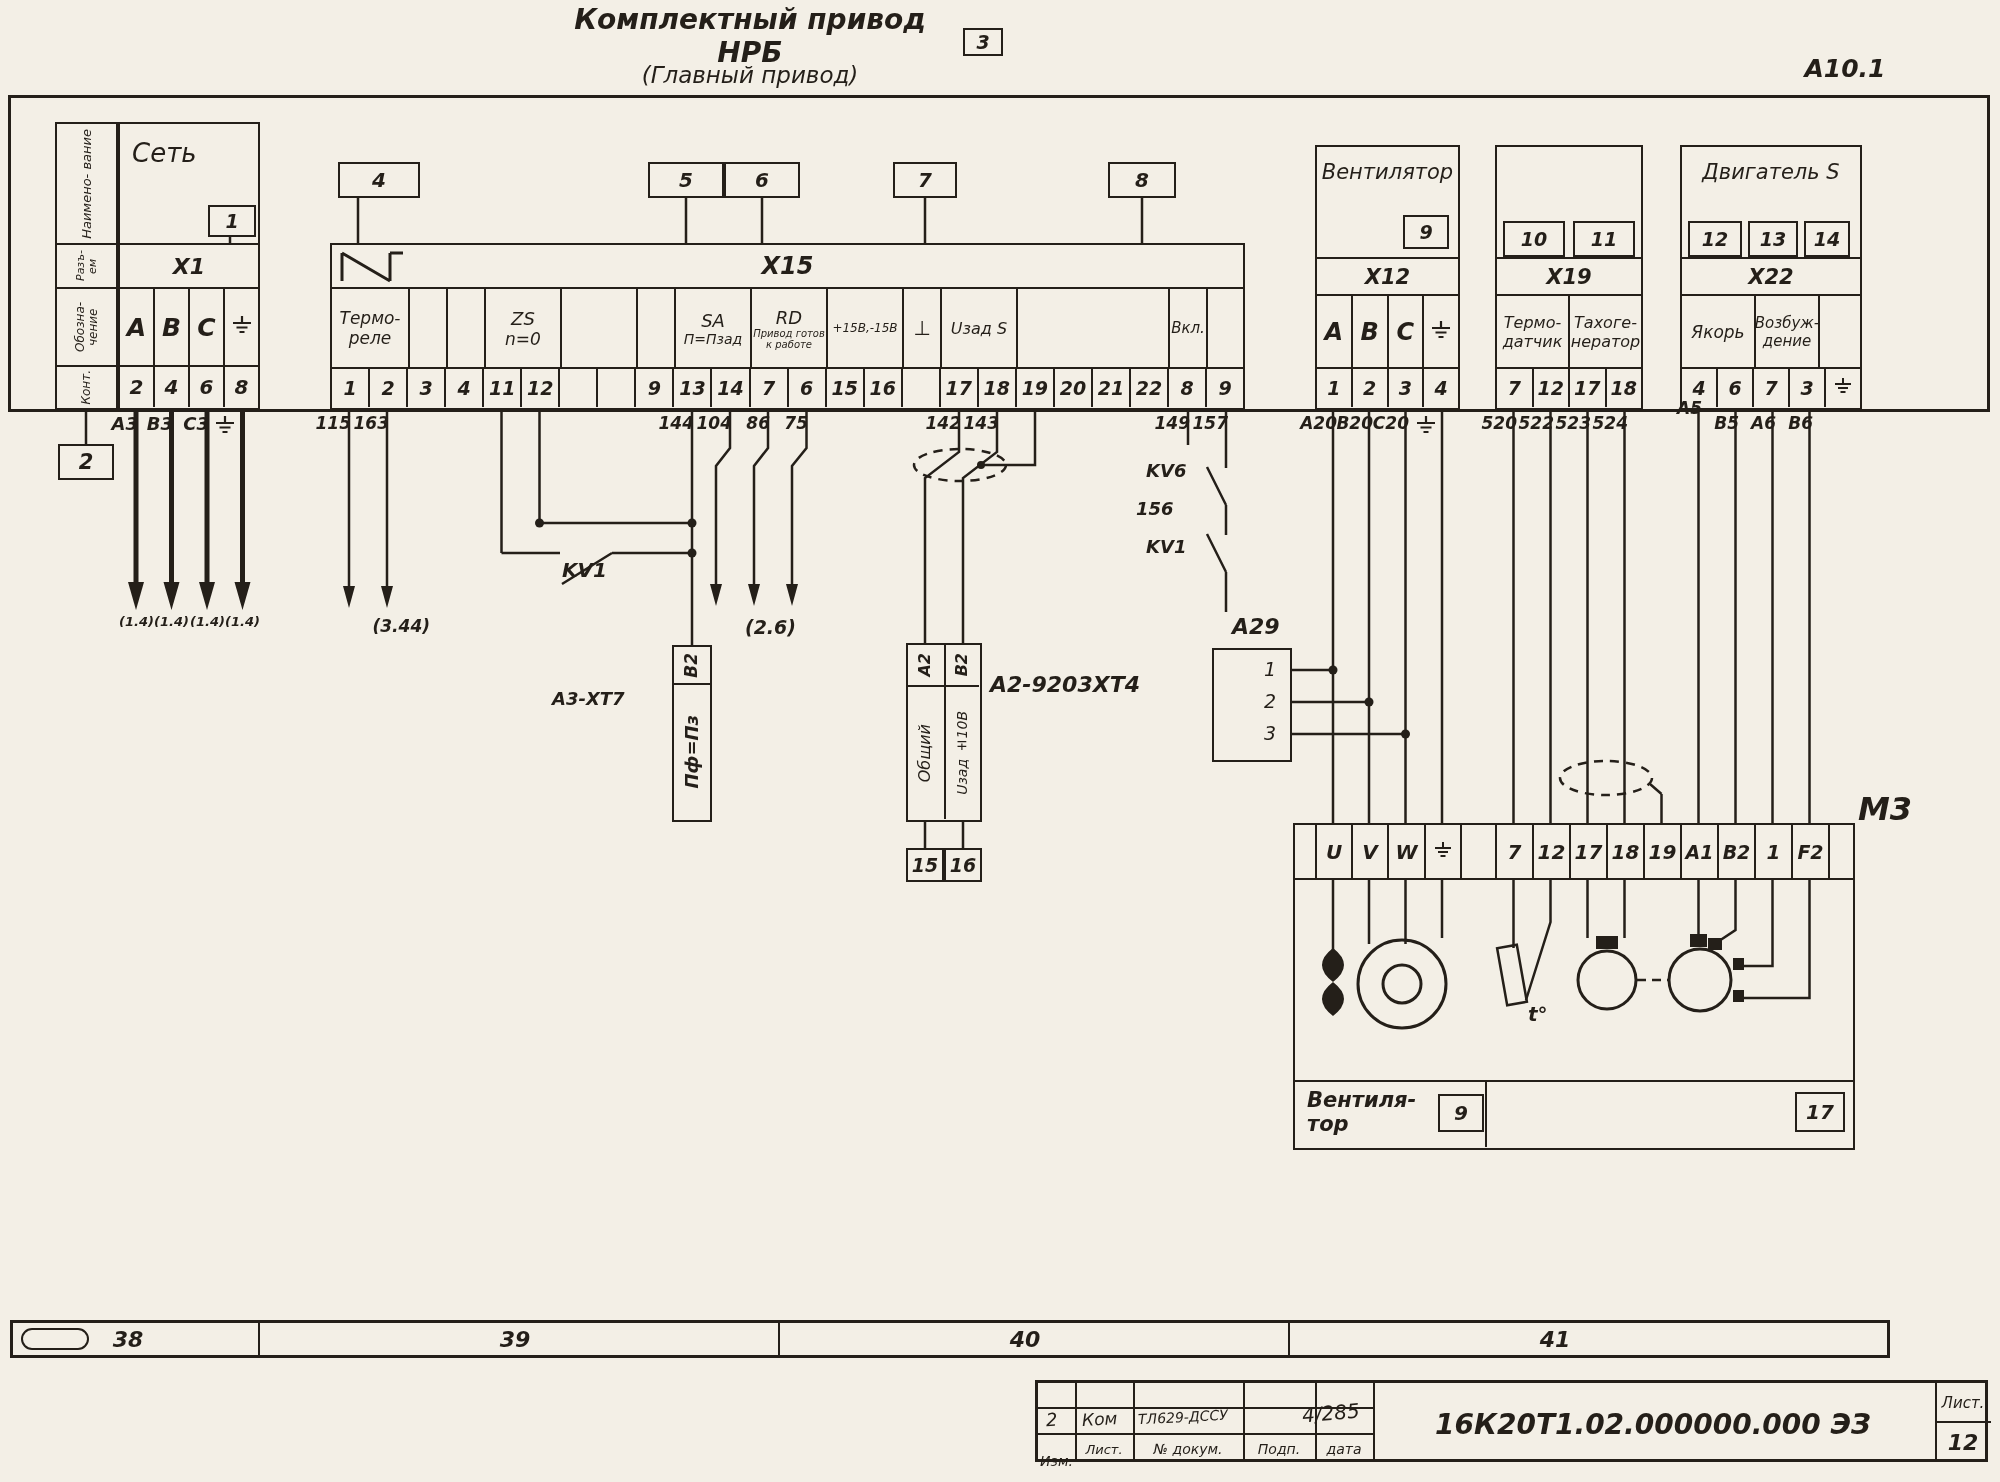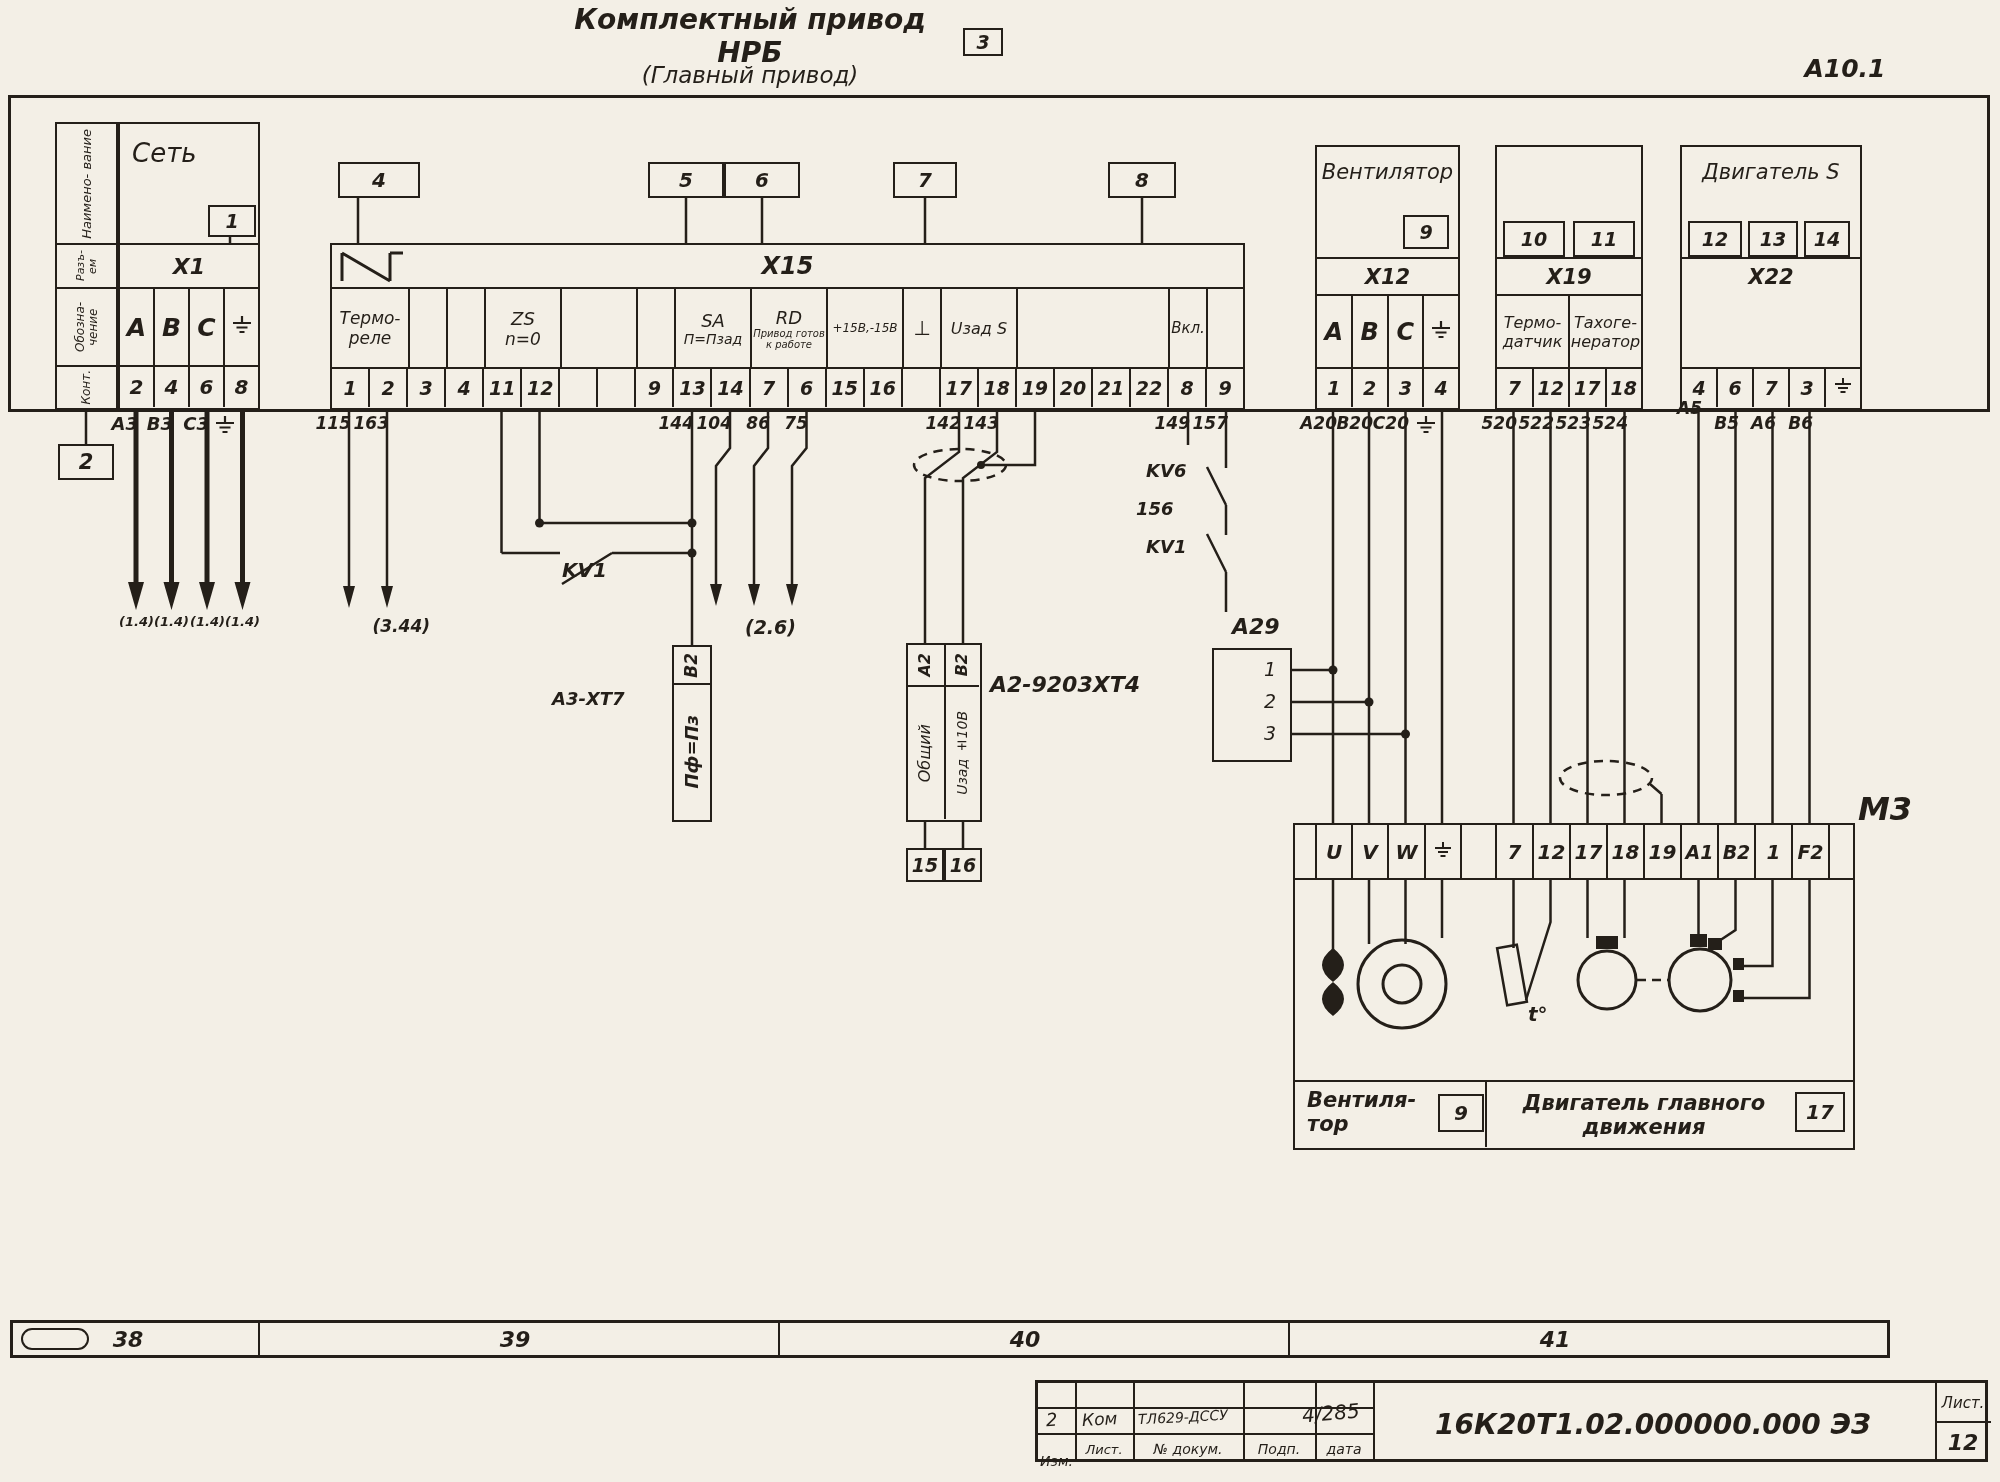--- a/index.html
+++ b/index.html
@@ -247,20 +247,25 @@
   <div class="a wl" style="left:1516px;top:413px;width:38px">522</div>
   <div class="a wl" style="left:1553px;top:413px;width:38px">523</div>
   <div class="a wl" style="left:1590px;top:413px;width:38px">524</div>
 
   <div class="a bx" style="left:1680px;top:145px;width:182px;height:265px">
     <div class="a c t" style="left:0;top:10px;width:100%;height:30px;font-size:21px">Двигатель S</div>
     <div class="a bx c t b" style="left:6px;top:74px;width:54px;height:36px;font-size:19px">12</div>
     <div class="a bx c t b" style="left:66px;top:74px;width:50px;height:36px;font-size:19px">13</div>
     <div class="a bx c t b" style="left:122px;top:74px;width:46px;height:36px;font-size:19px">14</div>
     <div class="a c t b bt" style="left:0;top:110px;width:100%;height:37px;font-size:21px">Х22</div>
+    <div class="a fx bt" style="left:0;top:147px;width:100%;height:73px">
+      <div class="hx" style="width:72px;font-size:17px">Якорь</div>
+      <div class="hx" style="width:64px;font-size:15px">Возбуж- дение</div>
+      <div class="hx" style="flex:1"></div>
+    </div>
     <div class="a fx bt" style="left:0;top:220px;width:100%;height:40px">
       <div class="fc" style="font-size:19px">4</div>
       <div class="fc" style="font-size:19px">6</div>
       <div class="fc" style="font-size:19px">7</div>
       <div class="fc" style="font-size:19px">3</div>
       <div class="fc">
           <span class="gicon"><svg width="20" height="18">
               <path d="M10 1 V7 M2 7 H18 M5 11 H15 M7.5 15 H12.5" stroke="#241f19" stroke-width="2" fill="none"></path>
             </svg></span>
         </div>
@@ -292,21 +297,20 @@
       <div class="hx t b" style="width:37px;font-size:19px">А1</div>
       <div class="hx t b" style="width:37px;font-size:19px">В2</div>
       <div class="hx t b" style="width:37px;font-size:20px">1</div>
       <div class="hx t b" style="width:37px;font-size:19px">F2</div>
       <div class="hx" style="flex:1"></div>
     </div>
     <div class="a bt" style="left:0;top:255px;width:100%;height:67px">
       <div class="a" style="left:190px;top:0;width:0;height:100%;border-left:2.5px solid var(--ink)"></div>
       <div class="a t b" style="left:12px;top:6px;width:120px;font-size:21px;line-height:1.15">Вентиля- тор</div>
       <div class="a bx c t b" style="left:143px;top:12px;width:46px;height:38px;font-size:20px">9</div>
-      <div class="a c t b" style="left:205px;top:4px;width:288px;height:58px;font-size:21px;line-height:1.15">Двигатель главного движения</div>
       <div class="a bx c t b" style="left:500px;top:10px;width:50px;height:40px;font-size:20px">17</div>
     </div>
   </div>
   <div class="a t b" style="left:1528px;top:1002px;font-size:20px">t°</div>
 
   <div class="a" style="left:10px;top:1320px;width:1880px;height:38px;border:3px solid var(--ink)">
     <div class="a" style="left:8px;top:5px;width:68px;height:22px;border:2.5px solid var(--ink);border-radius:12px"></div>
     <div class="a" style="left:245px;top:0;width:0;height:100%;border-left:2.5px solid var(--ink)"></div>
     <div class="a" style="left:765px;top:0;width:0;height:100%;border-left:2.5px solid var(--ink)"></div>
     <div class="a" style="left:1275px;top:0;width:0;height:100%;border-left:2.5px solid var(--ink)"></div>

